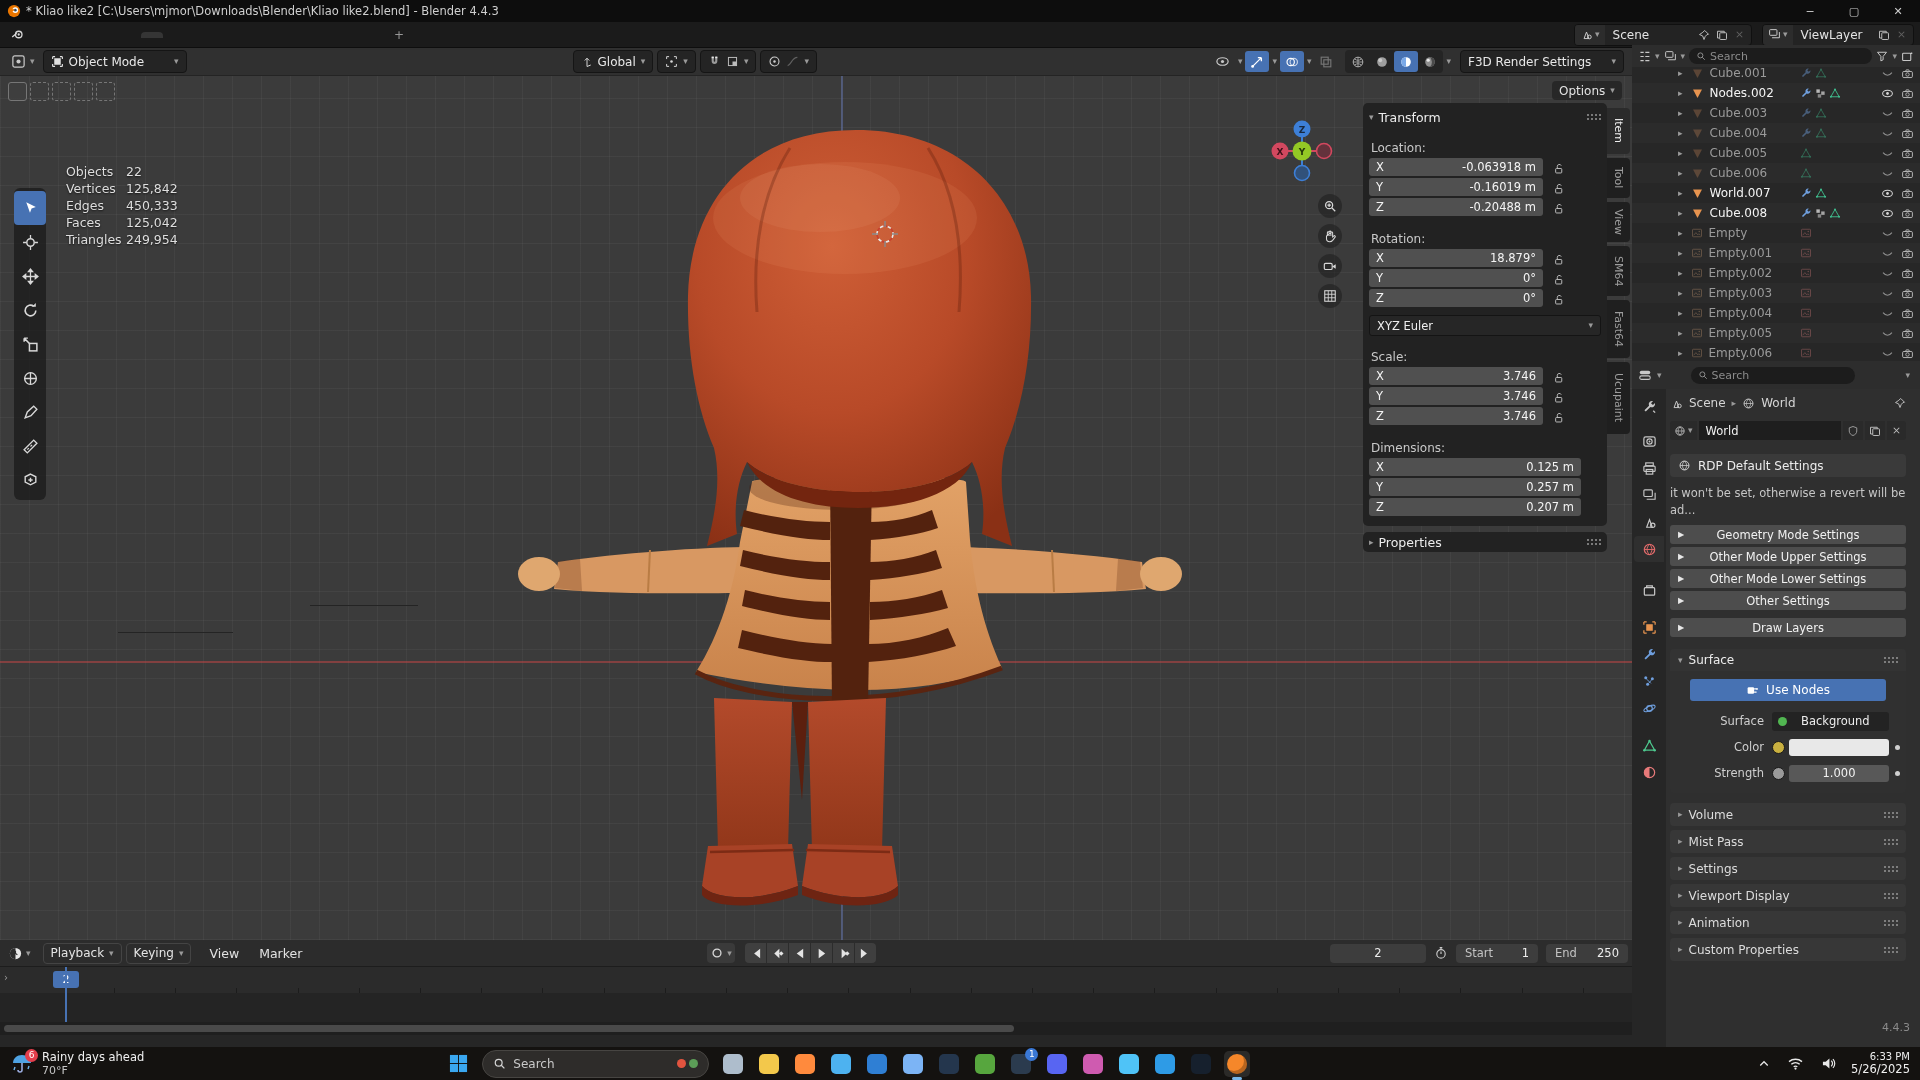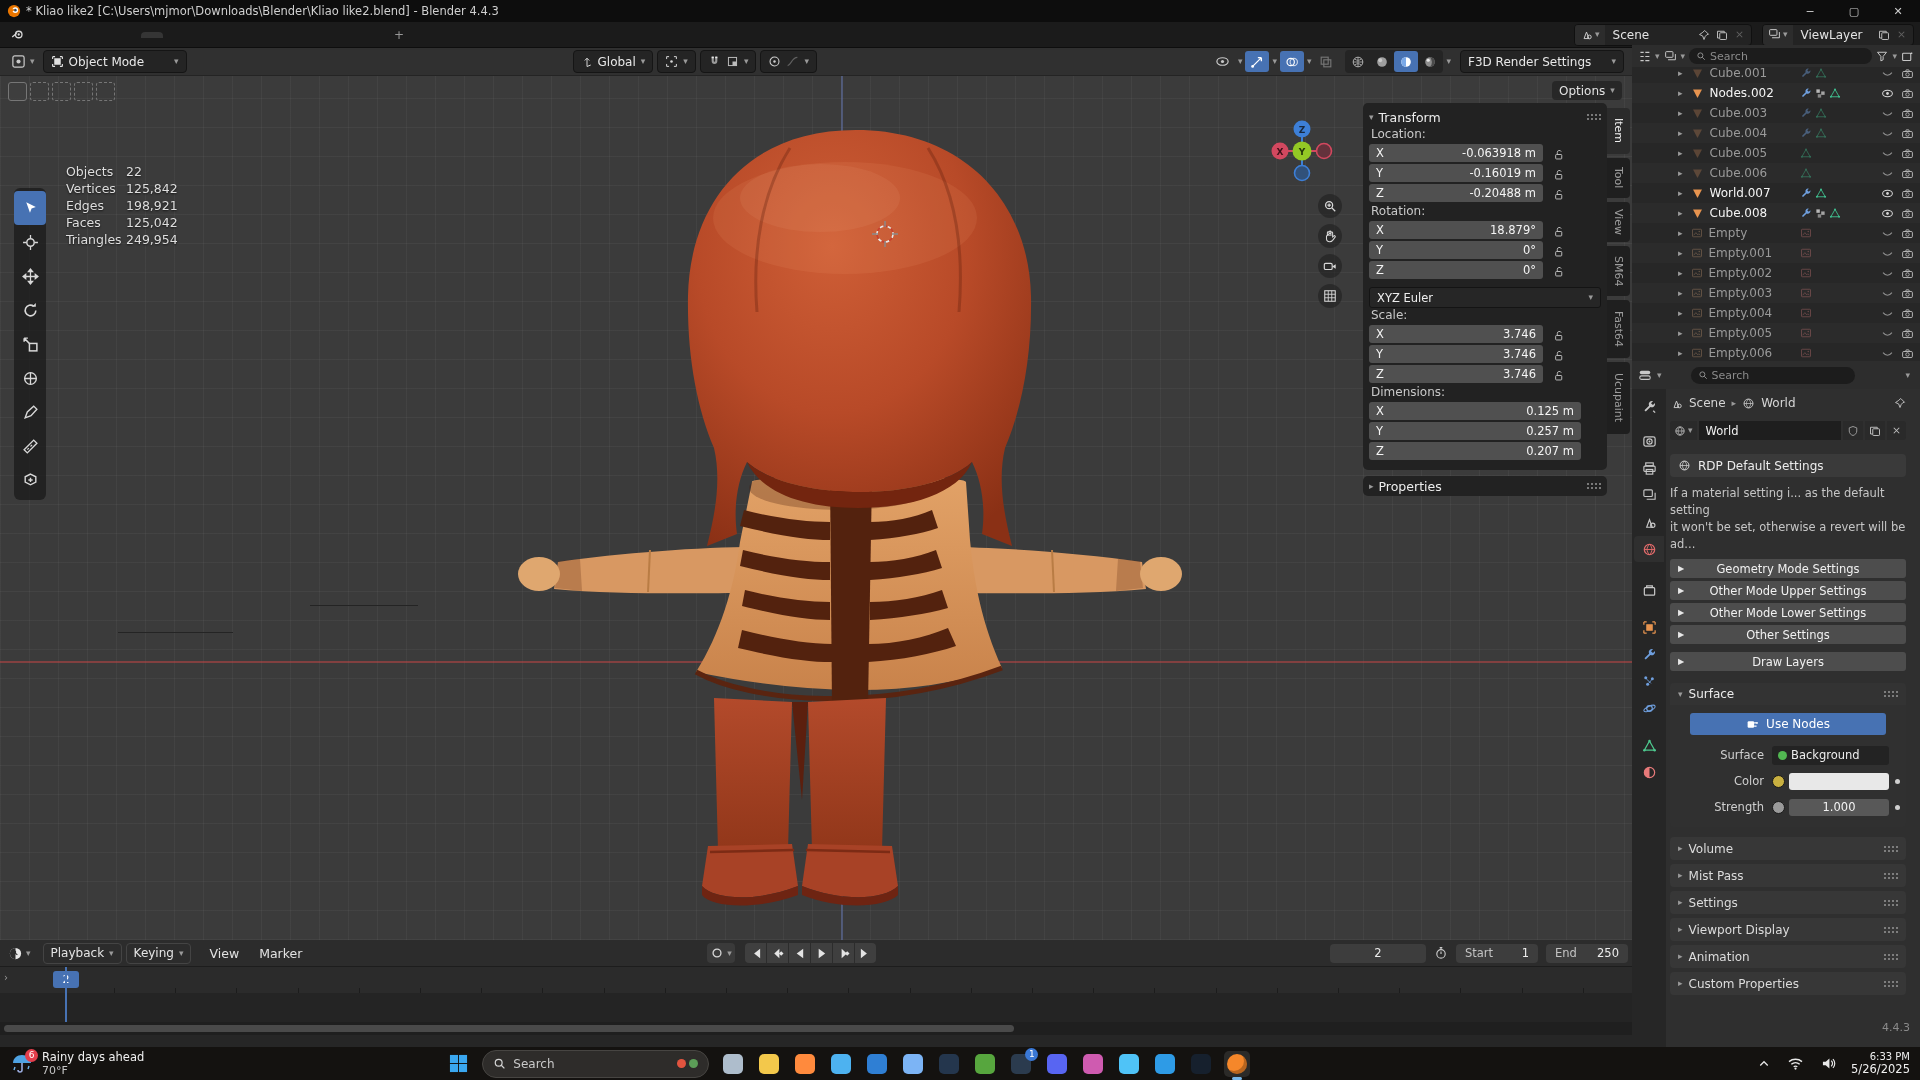--- a/index.html
+++ b/index.html
@@ -36,21 +36,21 @@
   .stat-label{color:#dedede;font-size:12.5px;text-shadow:0 1px 2px rgba(0,0,0,.65);}
   #lefttools{left:14px;top:112px;width:32px;background:rgba(25,25,25,.72);border-radius:6px;padding:3px 0;}
   .tool-btn{width:32px;height:34px;display:flex;align-items:center;justify-content:center;color:#d8d8d8;}
   .tool-btn.active{background:#4772b3;border-radius:4px;color:#fff;}
   .selmode{width:17px;height:17px;border:1px dashed #8a8a8a;border-radius:3px;margin-right:3px;opacity:.75;}
   .selmode.first{border-style:solid;background:#3f3f3f;}
   
   #npanel{left:1363px;top:103px;width:244px;}
   .np-box{background:rgba(33,33,33,.95);border-radius:5px;padding:4px 6px 8px 6px;}
   .np-title{font-size:12.5px;color:#ededed;display:flex;align-items:center;gap:5px;height:20px;}
-  .np-label{font-size:12px;color:#c9c9c9;margin:0 2px 3px 2px;}
+  .np-label{font-size:12px;color:#c9c9c9;margin:14px 2px 3px 2px;}
   .fld{background:#505050;border-radius:3px;height:18px;display:flex;align-items:center;padding:0 7px;font-size:11.5px;color:#f4f4f4;margin-bottom:2px;}
   .fld .val{margin-left:auto;}
   .fldrow{display:flex;align-items:center;gap:9px;}
   .fldrow .fld{flex:0 0 160px;}
   .fld.wide{width:212px;box-sizing:border-box;}
   .lock{color:#bdbdbd;}
   .np-select{background:#262626;border:1px solid #141414;border-radius:3px;height:19px;display:flex;align-items:center;padding:0 7px;font-size:11.5px;color:#eee;margin-top:6px;}
   .grip{margin-left:auto;width:15px;height:8px;background-image:radial-gradient(#909090 0.9px,transparent 1.1px);background-size:4px 4px;opacity:.8;}
   .np-tab{position:absolute;left:1607px;width:23px;background:#1f1f1f;color:#9d9d9d;font-size:11px;border-radius:0 4px 4px 0;display:flex;align-items:center;justify-content:center;}
   .np-tab span{writing-mode:vertical-rl;}
@@ -404,21 +404,21 @@
       <div style="display:flex;height:17px">
     <span class="stat-label" style="width:60px">Objects</span>
     <span class="stat-label">22</span>
   </div>
       <div style="display:flex;height:17px">
     <span class="stat-label" style="width:60px">Vertices</span>
     <span class="stat-label">125,842</span>
   </div>
       <div style="display:flex;height:17px">
     <span class="stat-label" style="width:60px">Edges</span>
-    <span class="stat-label">198,921</span>
+    <span class="stat-label">450,333</span>
   </div>
       <div style="display:flex;height:17px">
     <span class="stat-label" style="width:60px">Faces</span>
     <span class="stat-label">125,042</span>
   </div>
       <div style="display:flex;height:17px">
     <span class="stat-label" style="width:60px">Triangles</span>
     <span class="stat-label">249,954</span>
   </div>
     </div>
@@ -1429,21 +1429,20 @@
     </div>
 
     <div class="flex" style="margin-top:14px;margin-right:8px;height:23px;background:#3a3a3a;border-radius:4px;padding:0 8px;gap:7px">
       <svg width="13" height="13" viewBox="0 0 16 16">
           <circle cx="8" cy="8" r="5.5" fill="none" stroke="#d5d5d5" stroke-width="1.2"></circle>
           <path d="M2.5 8h11M8 2.5c-3.5 3.5-3.5 7.5 0 11M8 2.5c3.5 3.5 3.5 7.5 0 11" fill="none" stroke="#d5d5d5" stroke-width=".9"></path>
         </svg>
       <span style="color:#ececec;font-size:12px">RDP Default Settings</span>
     </div>
     <div style="margin-top:8px;font-size:11.5px;color:#c6c6c6;line-height:17px">
-      <div>If a material setting i... as the default setting</div>
       <div>it won't be set, otherwise a revert will be ad...</div>
     </div>
 
     <div id="mode-buttons" style="margin-top:6px;margin-right:8px">
         <div class="pbtn">
           <span class="tri">▶</span>
           <span>Geometry Mode Settings</span>
         </div>
         <div class="pbtn">
           <span class="tri">▶</span>
@@ -1472,21 +1471,21 @@
       <div class="flex" style="height:22px;background:#4772b3;border-radius:3px;justify-content:center;gap:7px;margin:0 14px 10px 14px">
         <svg width="13" height="13" viewBox="0 0 16 16">
             <rect x="2" y="4" width="8" height="8" rx="1.5" fill="#fff"></rect>
             <path d="M10 6h3M10 10h3" stroke="#fff" stroke-width="1.4"></path>
             <circle cx="13.5" cy="6" r="1.2" fill="#fff"></circle>
           </svg>
         <span style="color:#fff;font-size:12px">Use Nodes</span>
       </div>
       <div class="srow">
         <span class="lbl">Surface</span>
-        <span class="flex" style="flex:1;background:#232323;border-radius:3px;height:19px;padding:0 6px;gap:4px">
+        <span class="flex" style="flex:1;background:#232323;border-radius:3px;height:19px;padding:0 6px;gap:14px">
           <span style="width:9px;height:9px;border-radius:50%;background:#51b651"></span>
           <span style="color:#ececec;font-size:11.5px">Background</span>
         </span>
         <span style="width:11px"></span>
       </div>
       <div class="srow">
         <span class="lbl">Color</span>
         <span class="socket" style="background:#c9b040"></span>
         <span style="flex:1;height:17px;border-radius:3px;background:#e8e8e8"></span>
         <span class="anim-dot"></span>

